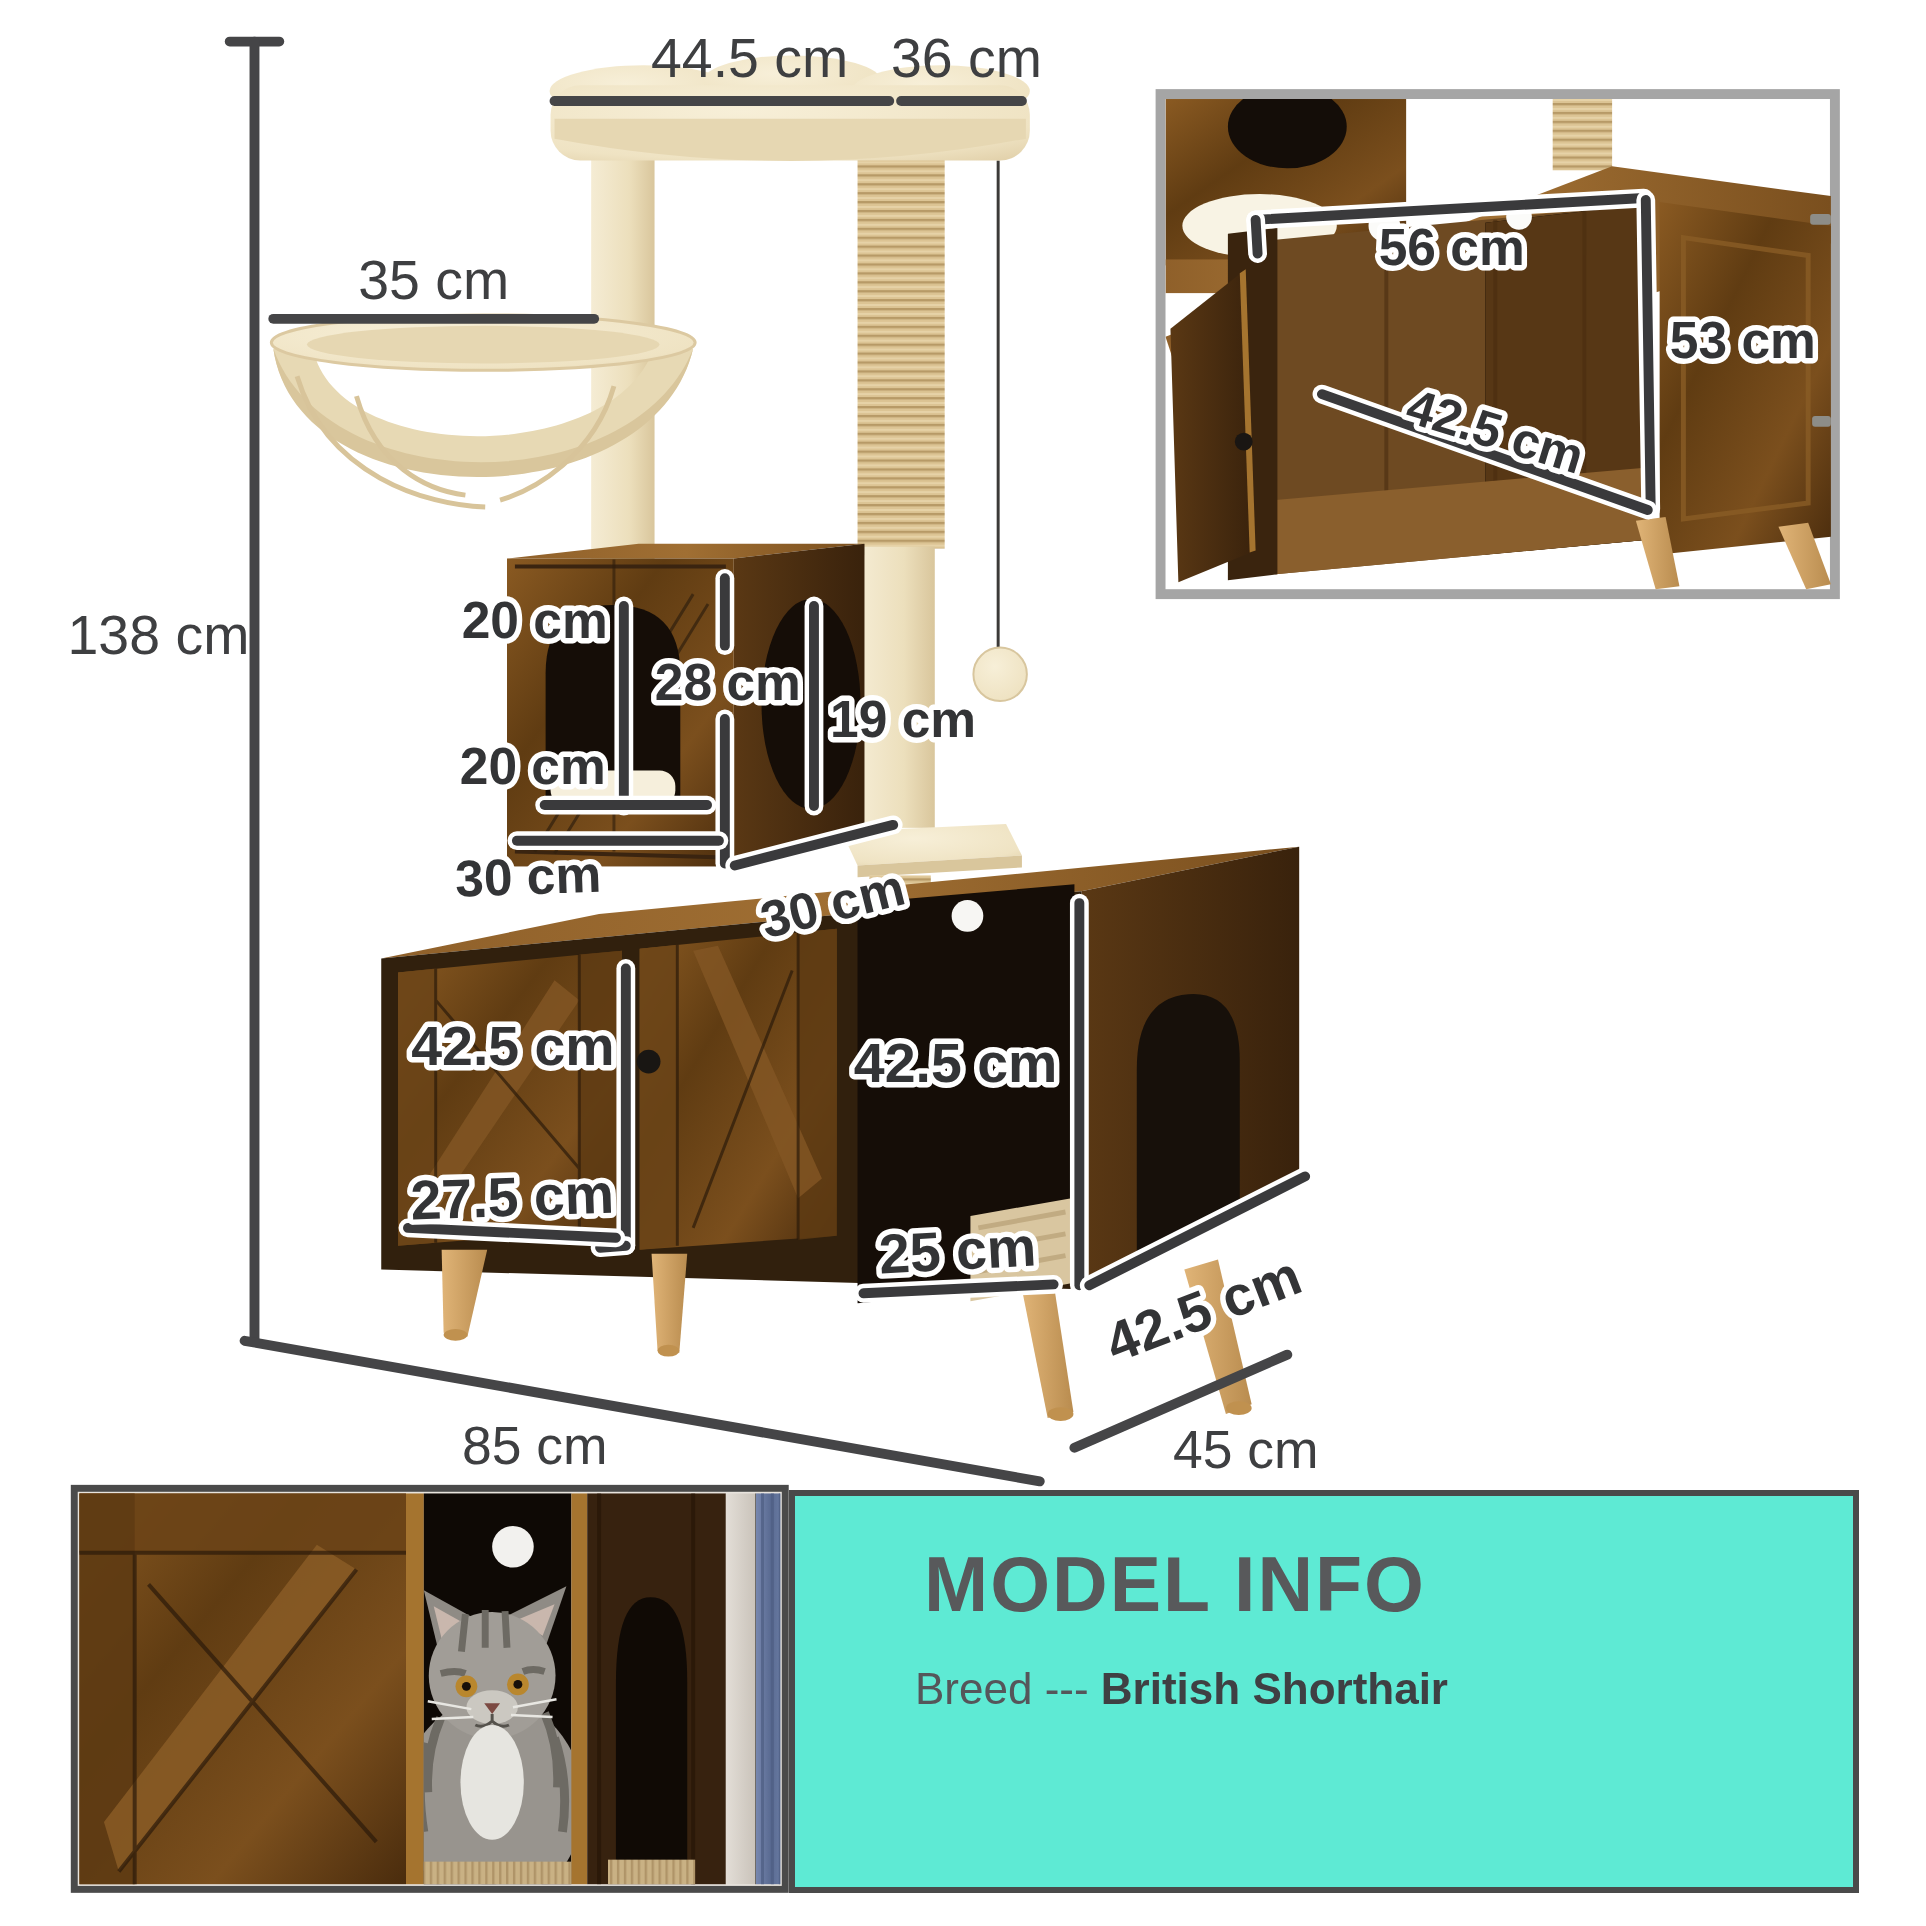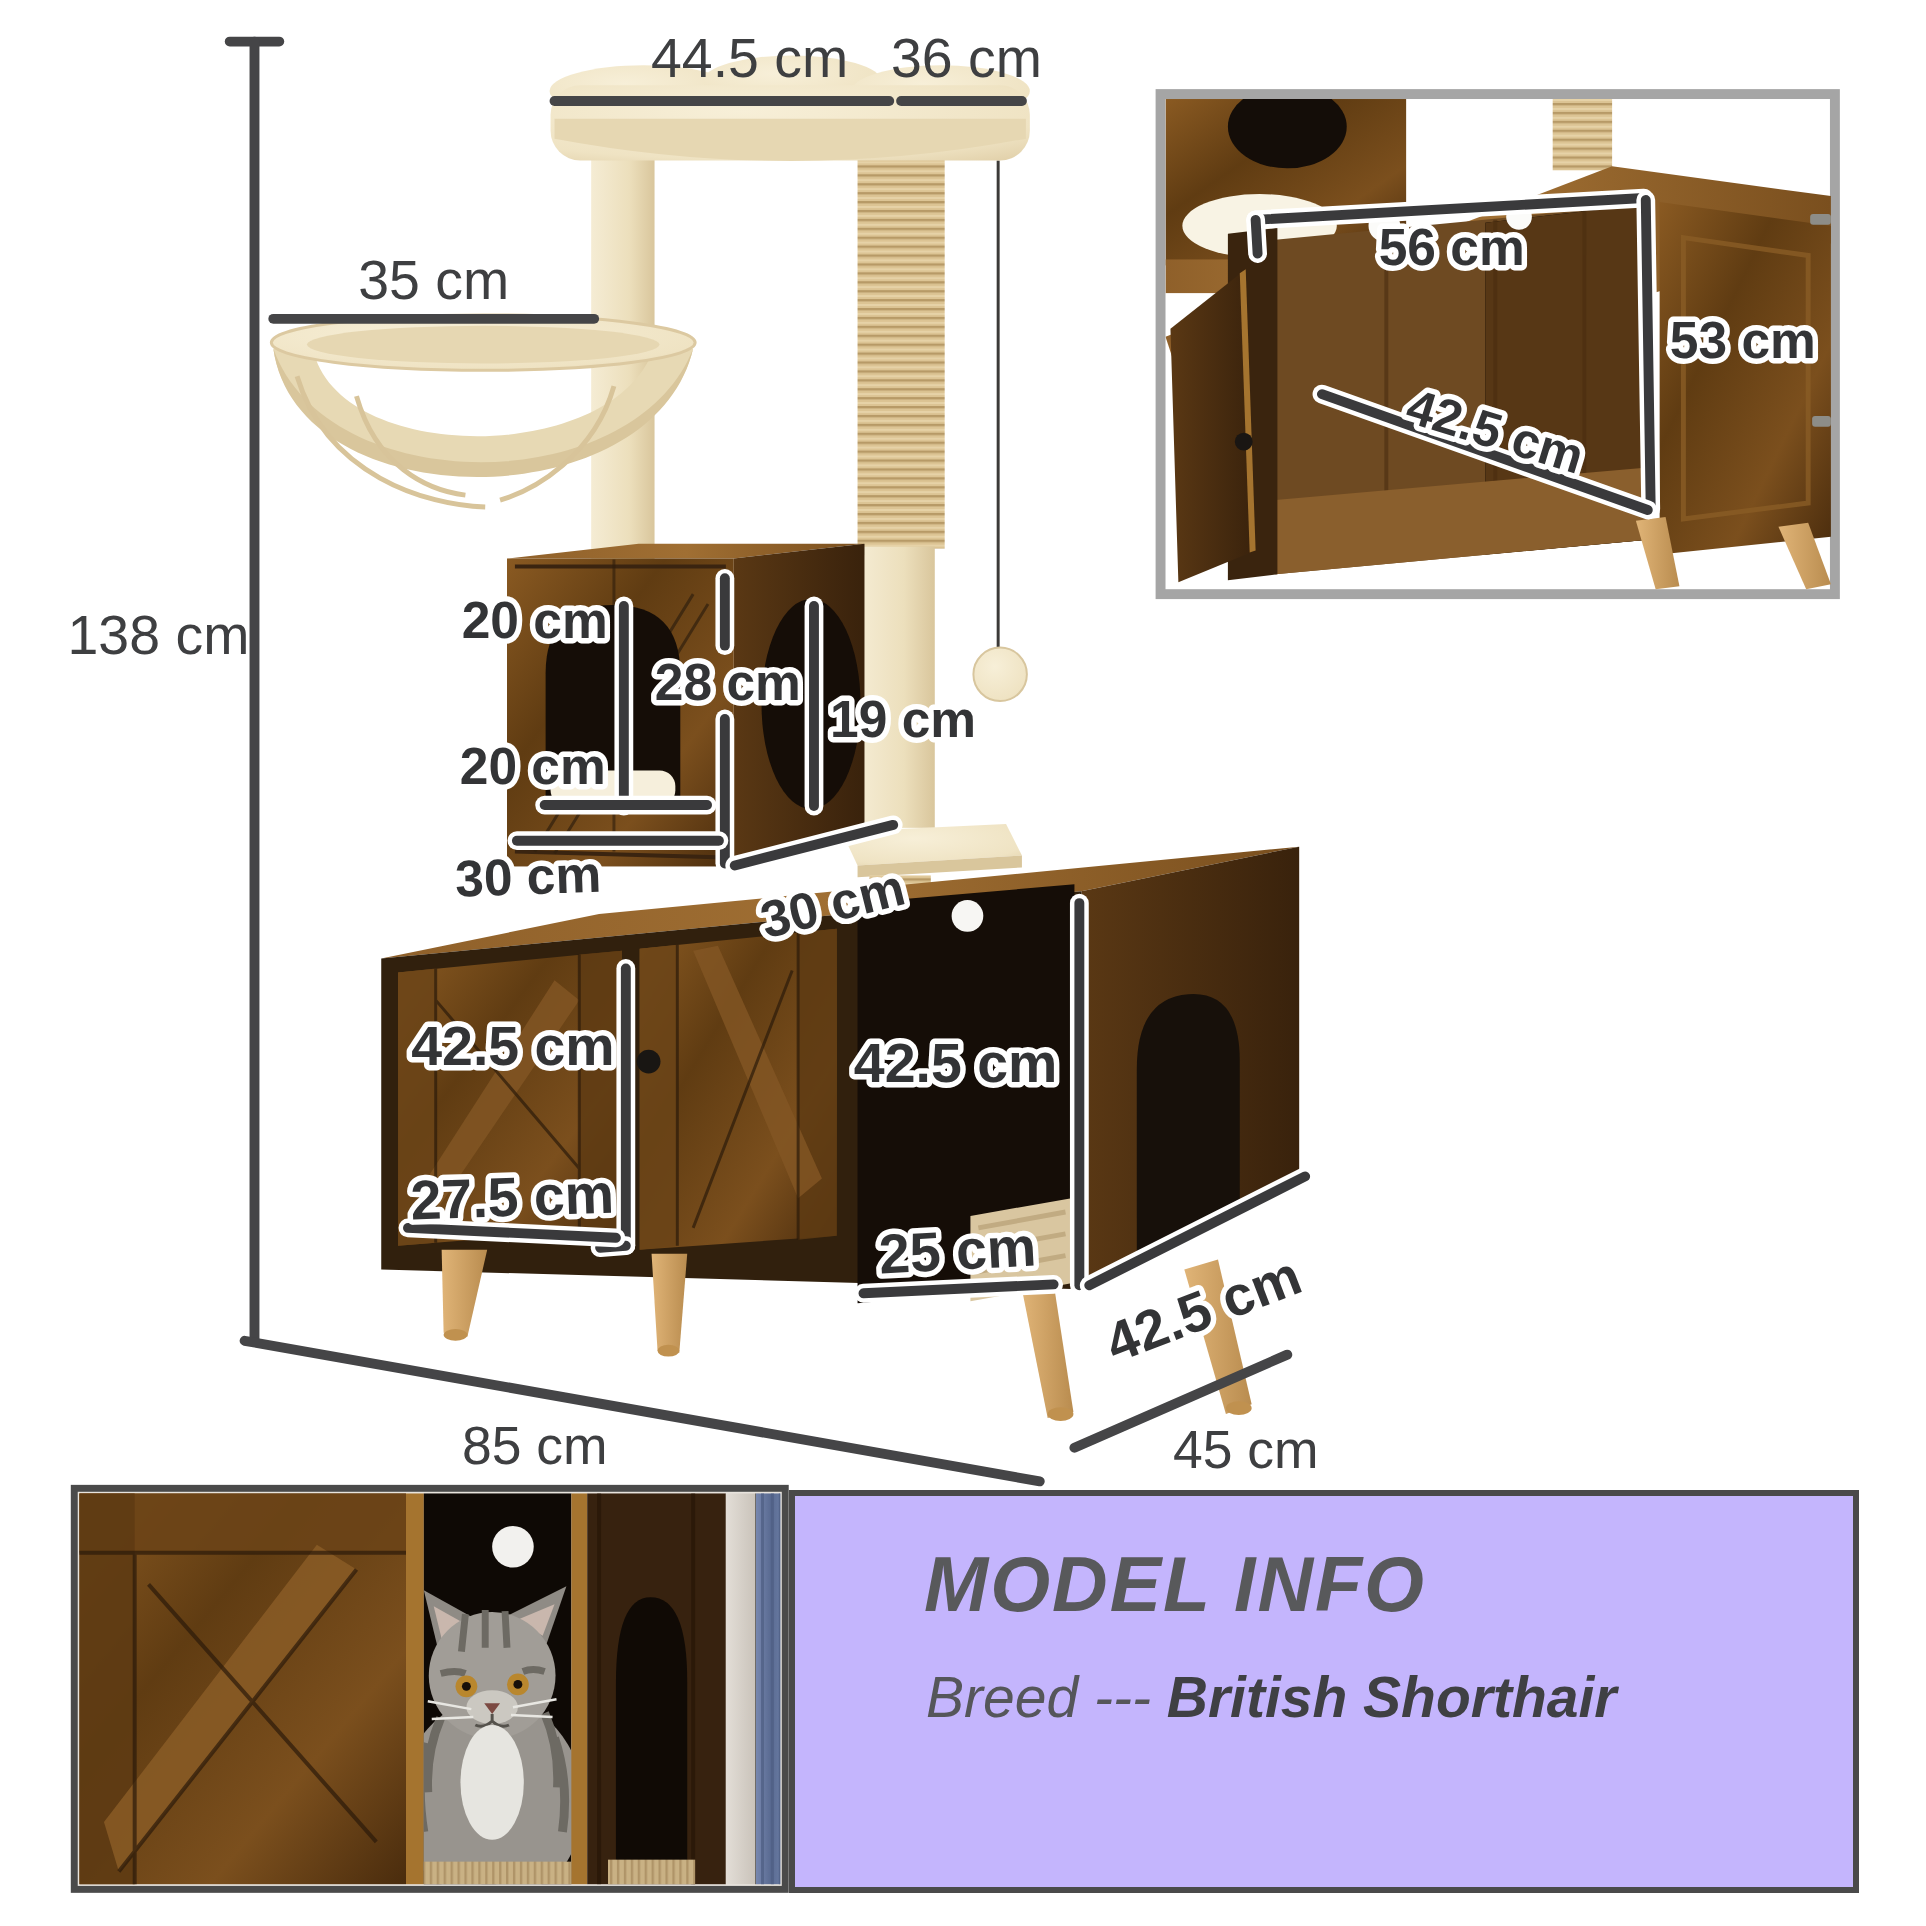--- a/index.html
+++ b/index.html
@@ -14,27 +14,27 @@
   
   .dim-out  { fill:#333436; stroke:#ffffff; stroke-width:11px; paint-order:stroke;
               stroke-linejoin:round; font-weight:bold; font-family:"Liberation Sans", sans-serif; }
   .lw { stroke:#ffffff; stroke-width:19; stroke-linecap:round; fill:none; }
   .ld { stroke:#3a3a3c; stroke-width:10; stroke-linecap:round; fill:none; }
   .lp { stroke:#454547; stroke-width:10; stroke-linecap:round; fill:none; }
 
   
   .panel {
     position:absolute; left:789px; top:1490px; width:1070px; height:403px;
-    background:#c4b5fd; border:6px solid #4a4a4a; box-sizing:border-box;font-style:italic;
+    background:#5eead4; border:6px solid #4a4a4a; box-sizing:border-box;
   }
   .panel .title {
     position:absolute; left:129px; top:44px; font-size:77px; font-weight:bold;
     color:#58595b; letter-spacing:2px;
   }
-  .panel .row { position:absolute; left:131px; font-size:57px; color:#55565a; }
+  .panel .row { position:absolute; left:120px; font-size:44px; color:#55565a; }
   .panel .row b { color:#3f4043; font-weight:bold; }
   .panel .row.breed { top:168px; }
   .panel .row.weight { top:273px; }
 </style>
 </head>
 <body>
 
 <div class="canvas">
 
 <svg width="1927" height="1927" viewBox="0 0 1946 1946">

